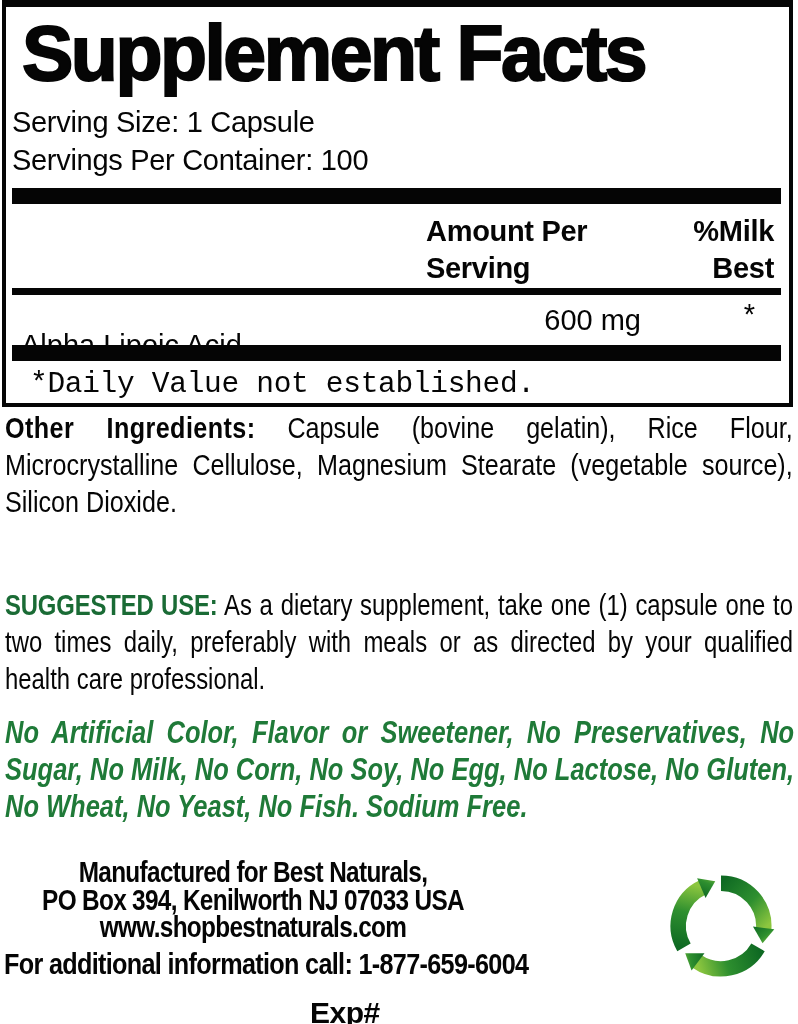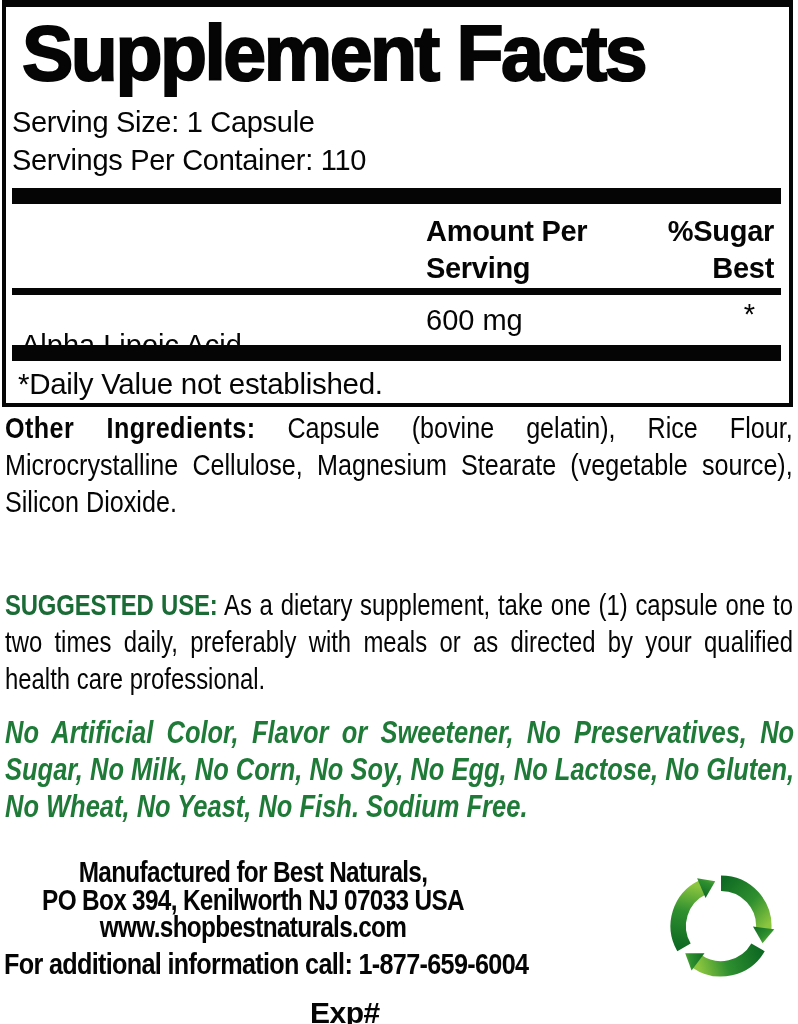--- a/index.html
+++ b/index.html
@@ -37,23 +37,23 @@
   .serving-size { top: 100px; }
   .servings-container { top: 138px; }
   .bar { position: absolute; left: 6px; right: 8px; background: #050505; }
   .bar-thick-1 { top: 181px; height: 16px; }
   .rule-mid   { top: 281px; height: 7px; }
   .bar-thick-2 { top: 338px; height: 16px; }
   .hdr { position: absolute; top: 206px; font-weight: bold; font-size: 29px; line-height: 37px; letter-spacing: -0.3px; }
   .hdr-amount { left: 420px; width: 215px; text-align: left; }
   .hdr-dv { right: 15px; width: 130px; text-align: right; }
   .row-name   { position: absolute; left: 15px;  top: 297px; font-size: 29px; white-space: nowrap; margin-top: 25px; }
-  .row-amount { position: absolute; left: 420px; top: 297px; width: 215px; text-align: left; font-size: 29px; }
+  .row-amount { position: absolute; left: 420px; top: 297px; width: 215px; text-align: right; font-size: 29px; }
   .row-dv     { position: absolute; right: 34px; top: 291px; font-size: 29px; }
-  .footnote   { position: absolute; left: 12px; top: 360px; font-size: 29.5px; letter-spacing: -0.3px; white-space: nowrap; }
+  .footnote   { position: absolute; left: 24px; top: 360px; font-size: 29.5px; letter-spacing: -0.3px; white-space: nowrap; font-family: Liberation Mono, monospace; }
 
   
   .para {
     position: absolute;
     left: 5px;
     text-align: justify;
     transform-origin: 0 0;
   }
   .other-ing {
     top: 409px;
@@ -112,30 +112,30 @@
   .recycle { position: absolute; left: 648px; top: 850px; width: 146px; height: 152px; }
 </style>
 </head>
 <body>
 
 <div class="label">
 
   <div class="facts-box">
     <div class="facts-title">Supplement Facts</div>
     <div class="serving-line serving-size">Serving Size: 1 Capsule</div>
-    <div class="serving-line servings-container">Servings Per Container: 110</div>
+    <div class="serving-line servings-container">Servings Per Container: 100</div>
 
     <div class="bar bar-thick-1"></div>
 
     <div class="hdr hdr-amount">
       <div>Amount Per</div>
       <div>Serving</div>
     </div>
     <div class="hdr hdr-dv">
-      <div>%Sugar</div>
+      <div>%Milk</div>
       <div>Best</div>
     </div>
 
     <div class="bar rule-mid"></div>
 
     <div class="row-name">Alpha Lipoic Acid</div>
     <div class="row-amount">600 mg</div>
     <div class="row-dv">*</div>
 
     <div class="bar bar-thick-2"></div>

